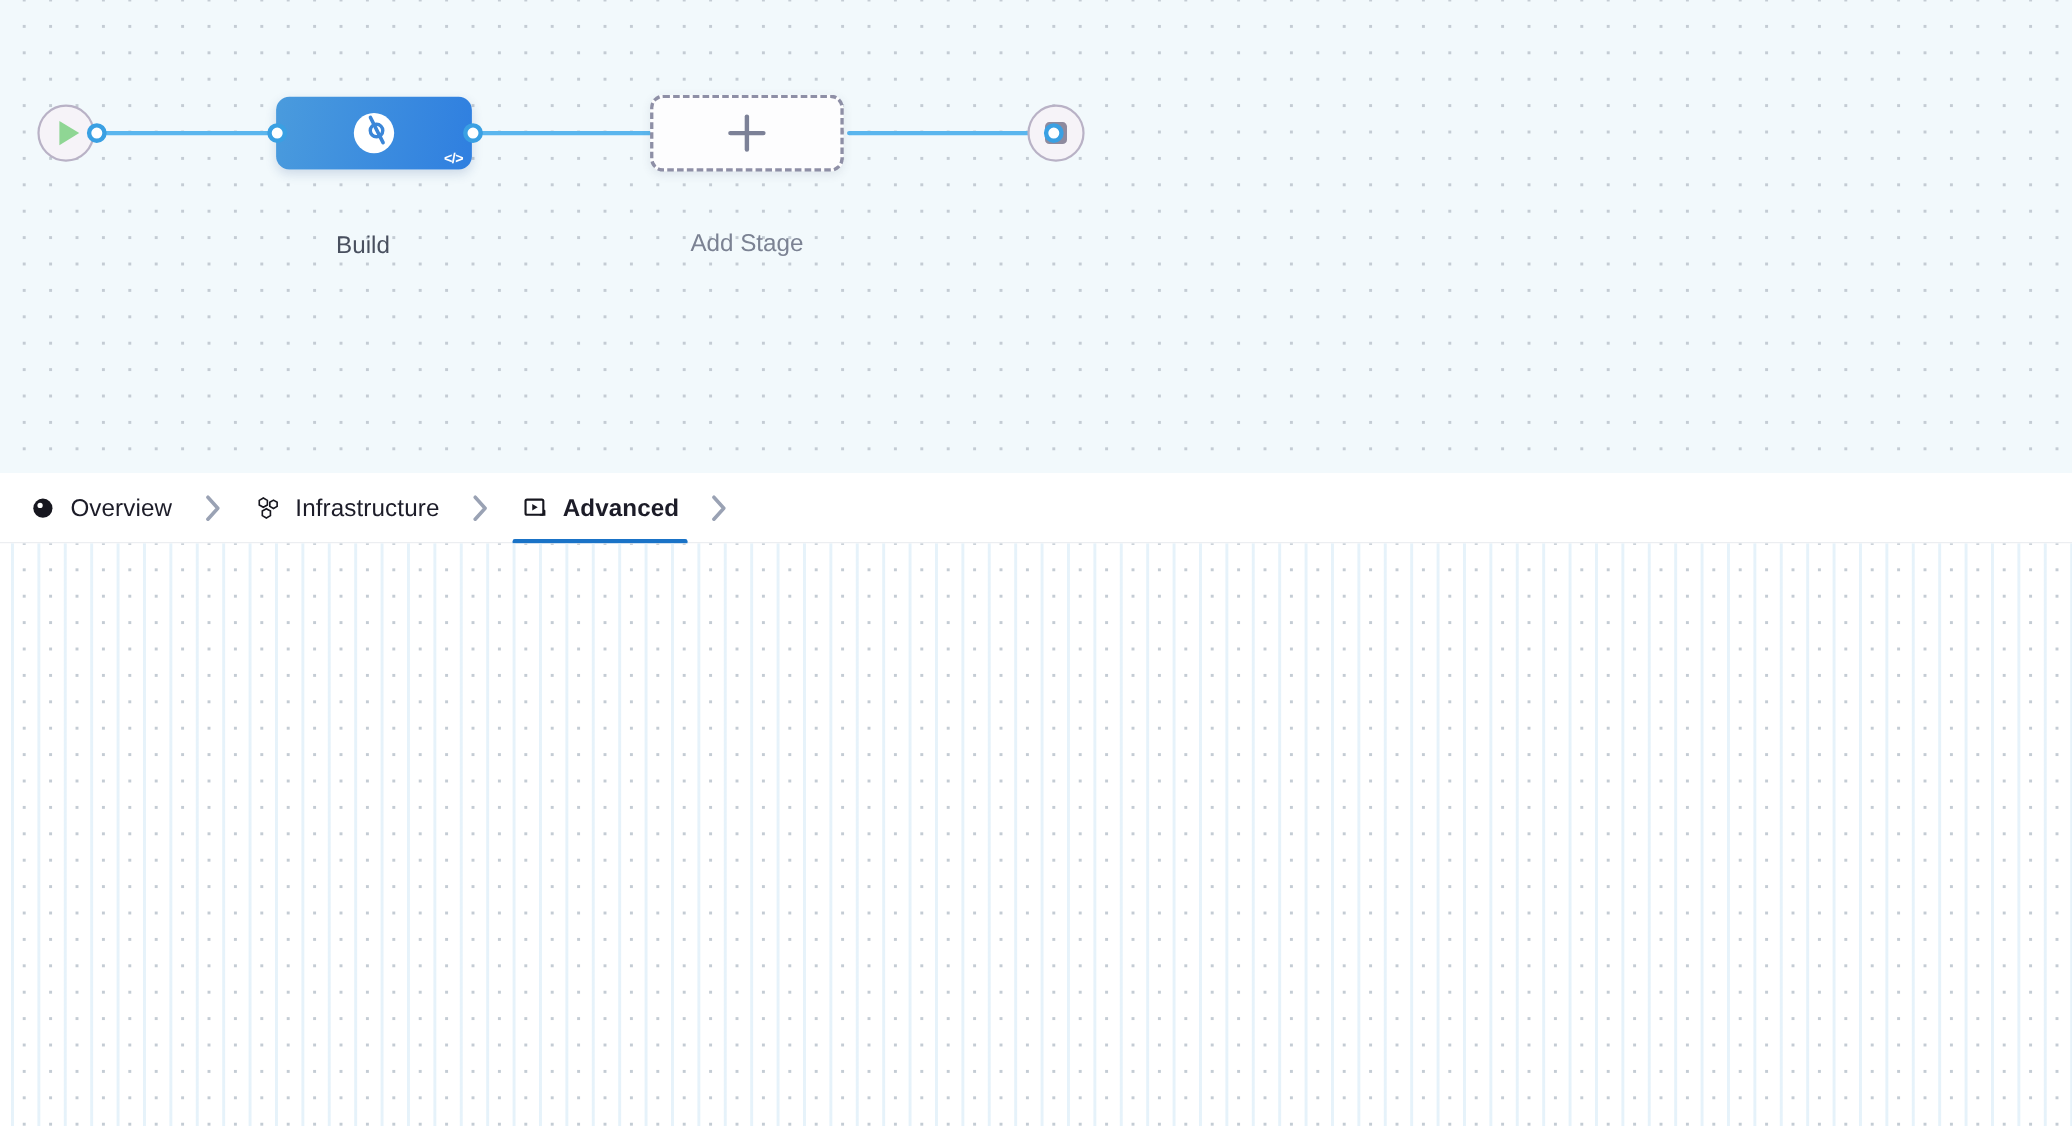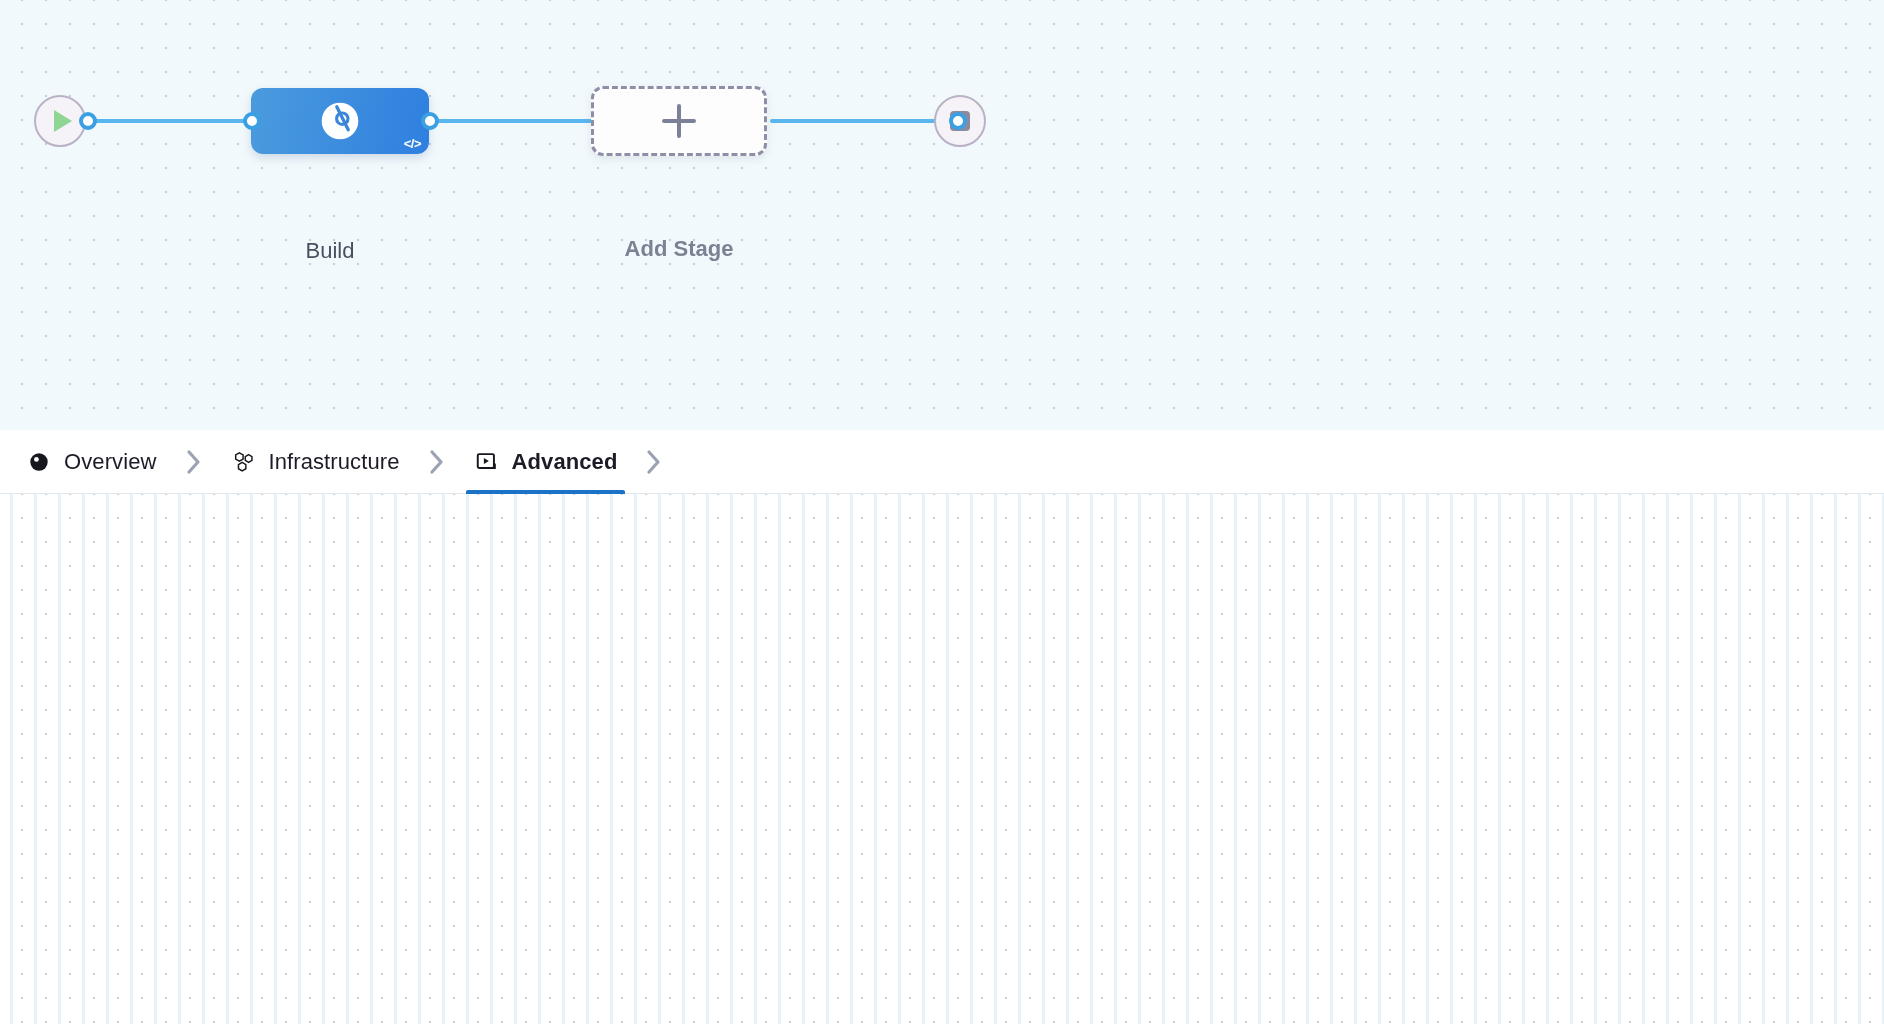--- a/index.html
+++ b/index.html
@@ -174,23 +174,22 @@
 
   .node-caption {
     position: absolute;
     transform: translateX(-50%);
     text-align: center;
     font-size: 22px;
     color: #49505f;
     line-height: 1.55;
     white-space: pre-line;
     z-index: 2;
-    margin-top: 28px;
-  }
-  .node-caption.muted { color: #7b8293; font-weight: bold; }
+  }
+  .node-caption.muted { color: #7b8293; }
 </style>
 </head>
 <body>
 
 <div class="app">
 
   <div class="stage-canvas">
 
     <div class="wire" style="left:60px;  top:119px; width:196px;"></div>
     <div class="wire" style="left:420px; top:119px; width:180px;"></div>

